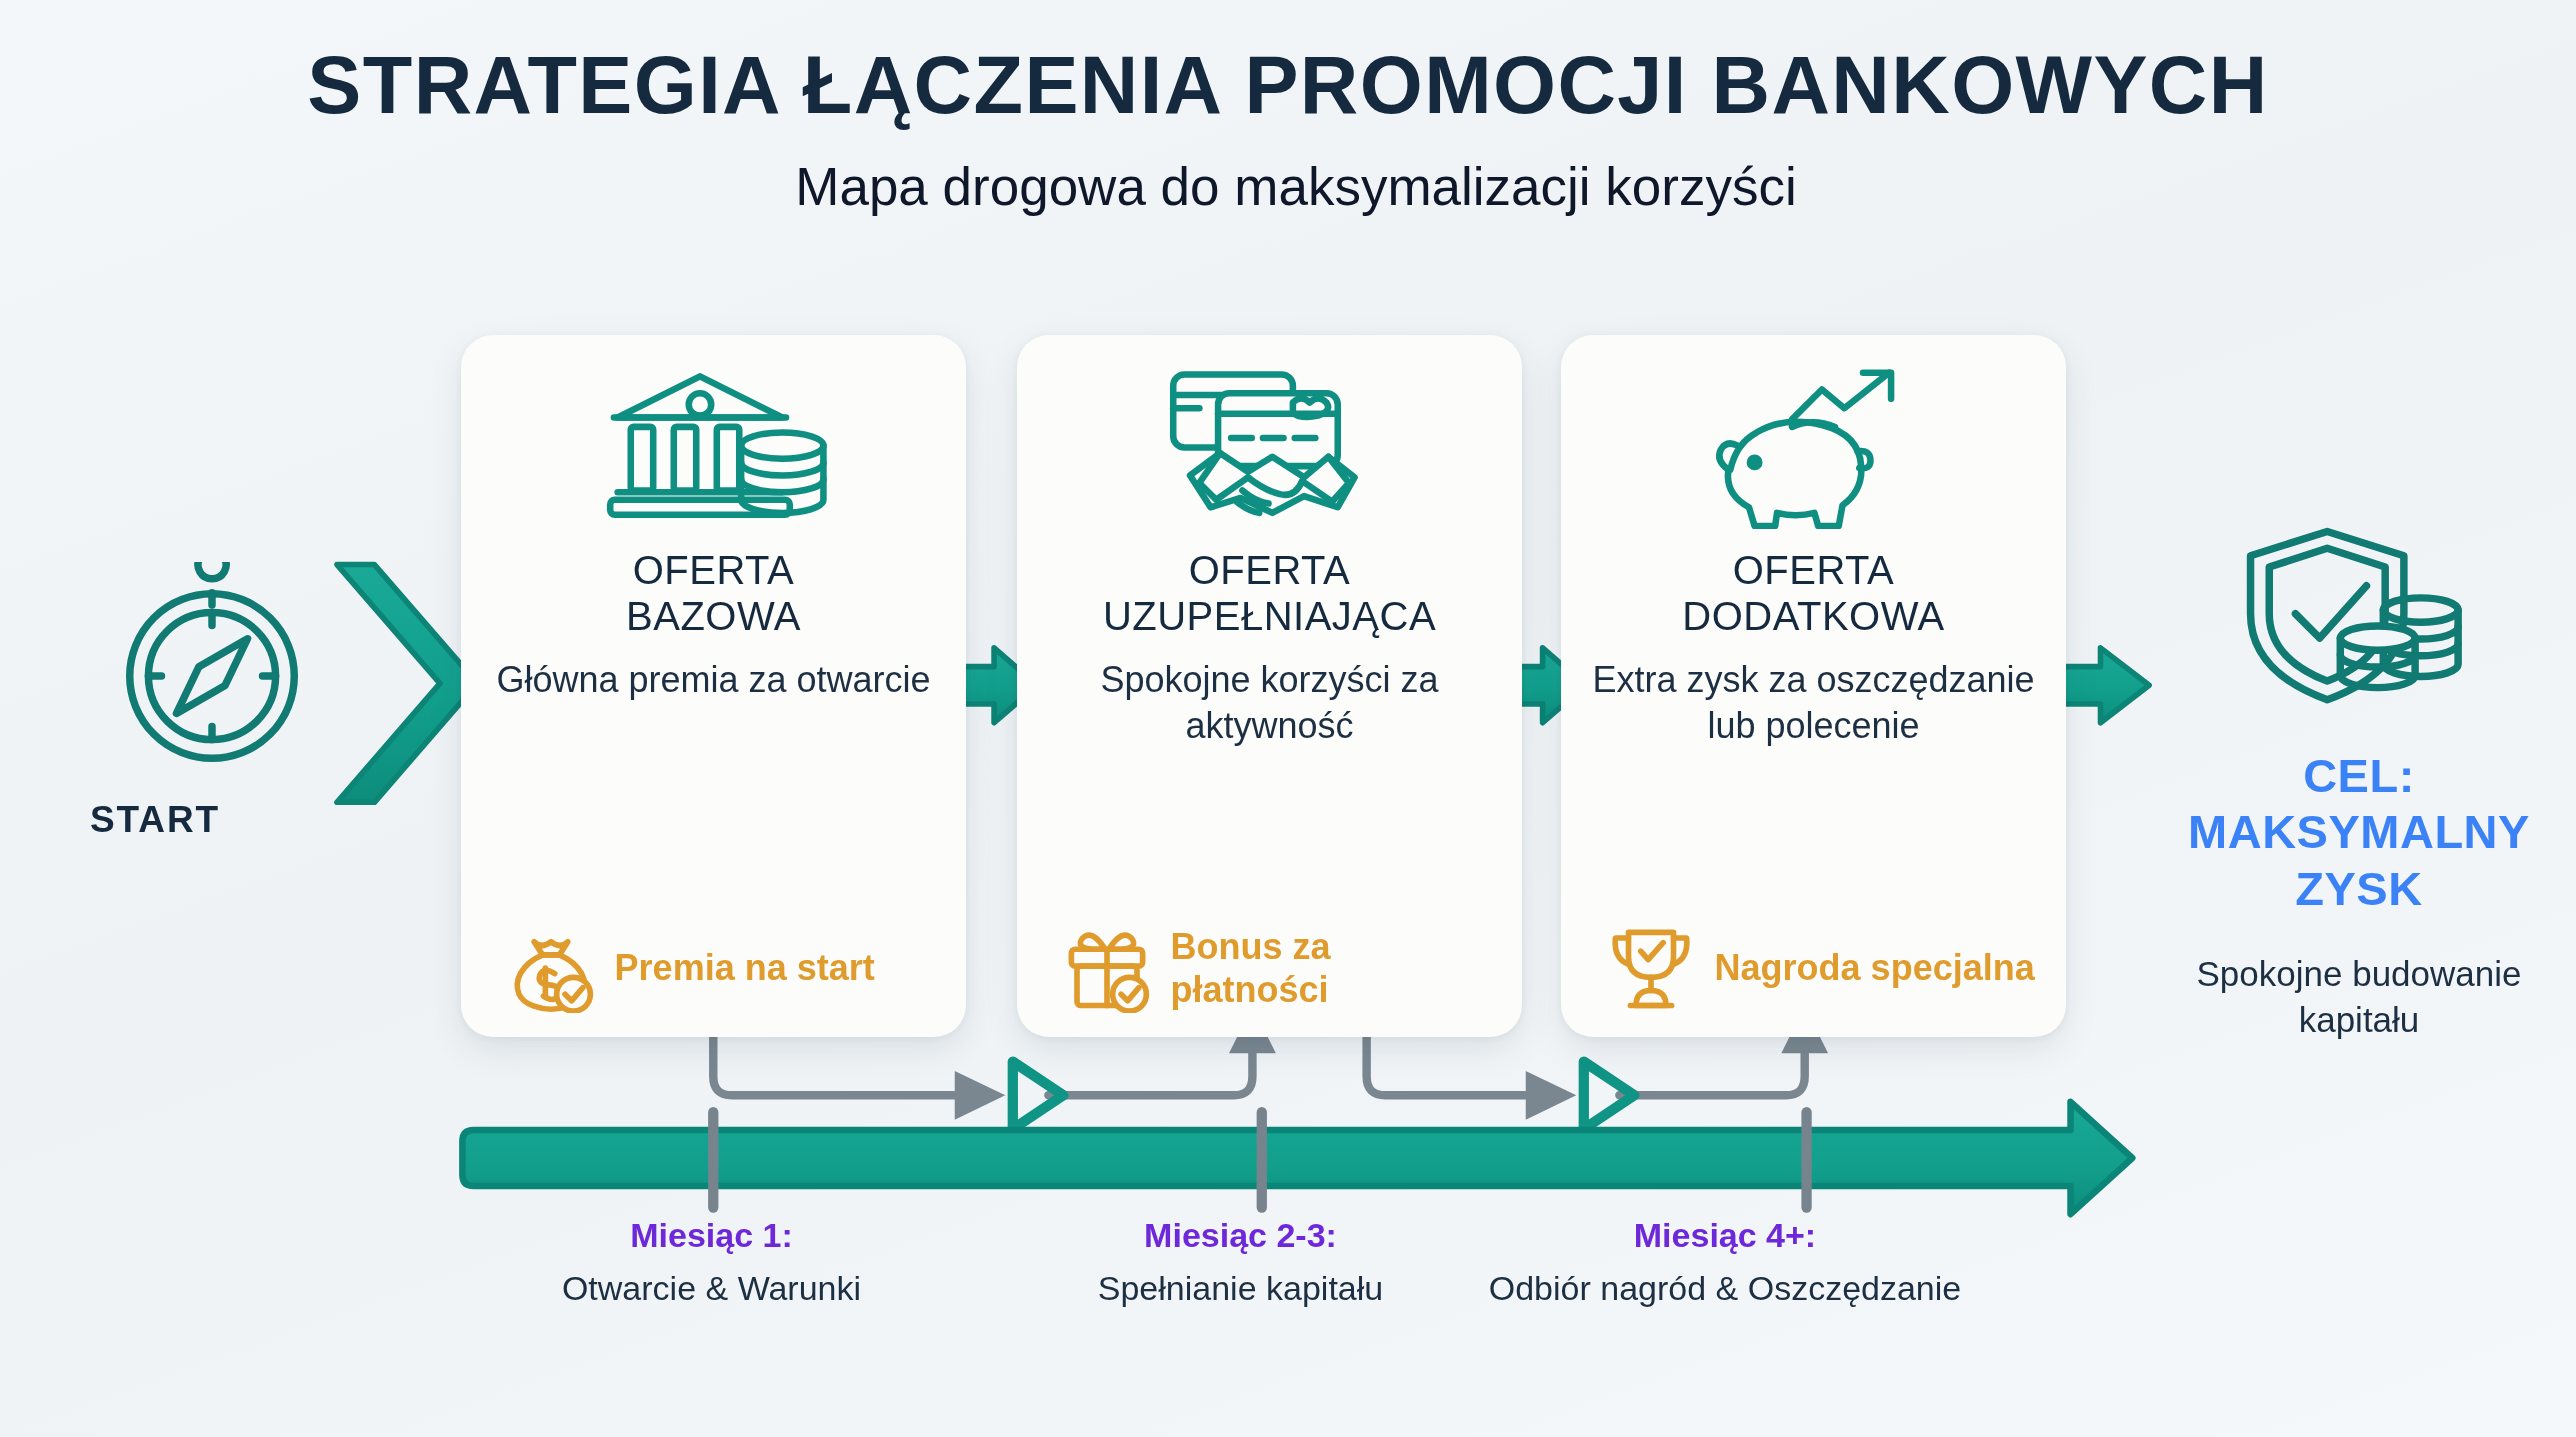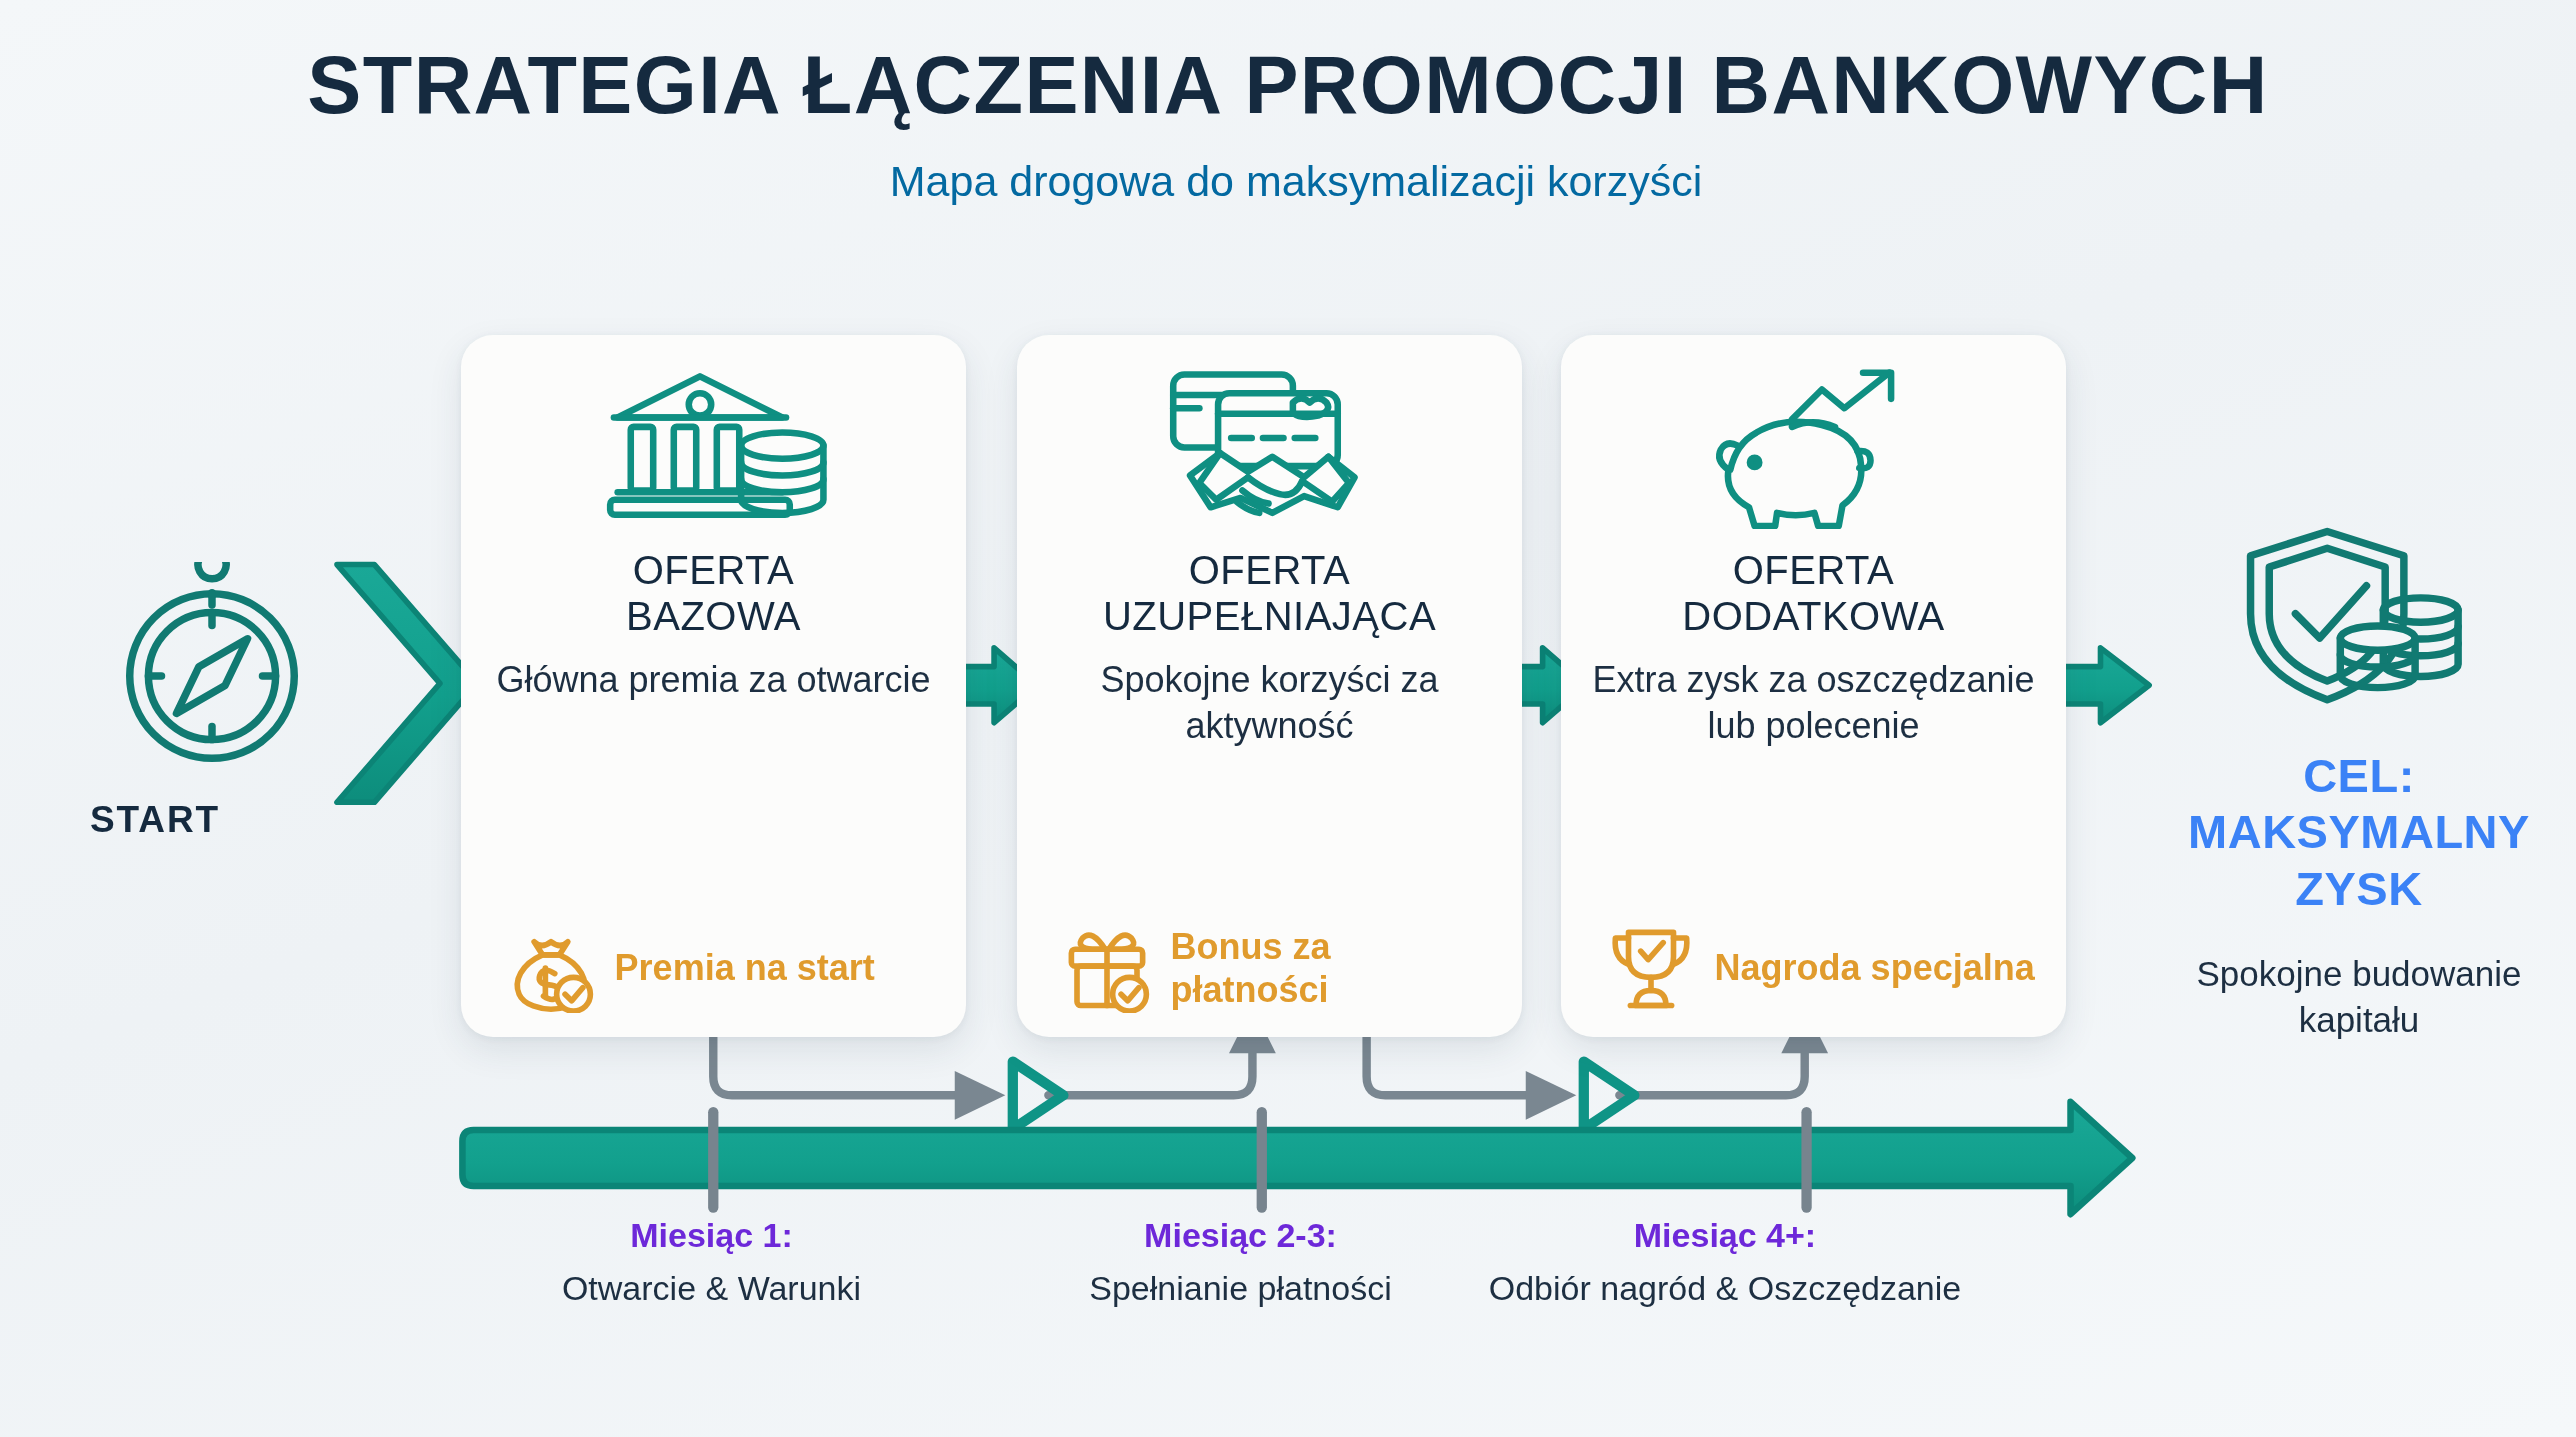--- a/index.html
+++ b/index.html
@@ -33,23 +33,23 @@
   .main-title {
     font-size: 81px;
     font-weight: 800;
     letter-spacing: 1.4px;
     color: #152a3f;
     line-height: 1.05;
     margin: 0;
     white-space: nowrap;
   }
   .subtitle {
-    font-size: 43px;
+    font-size: 53px;
     font-weight: 400;
-    color: #0369a1;
+    color: #0f172a;
     margin: 30px 0 0 16px;
     line-height: 1.1;
     white-space: nowrap;
   }
 
   
   .svg-layer {
     position: absolute;
     left: 0;
     top: 0;
@@ -421,21 +421,21 @@
     </div>
     <div class="goal-desc">Spokojne budowanie kapitału</div>
   </div>
 
   <div class="tl-label" id="tl-0">
     <div class="tl-period">Miesiąc 1:</div>
     <div class="tl-event">Otwarcie &amp; Warunki</div>
   </div>
   <div class="tl-label" id="tl-1">
     <div class="tl-period">Miesiąc 2-3:</div>
-    <div class="tl-event">Spełnianie płatności</div>
+    <div class="tl-event">Spełnianie kapitału</div>
   </div>
   <div class="tl-label" id="tl-2">
     <div class="tl-period">Miesiąc 4+:</div>
     <div class="tl-event">Odbiór nagród &amp; Oszczędzanie</div>
   </div>
 
 </div>
 
 
 </body></html>

